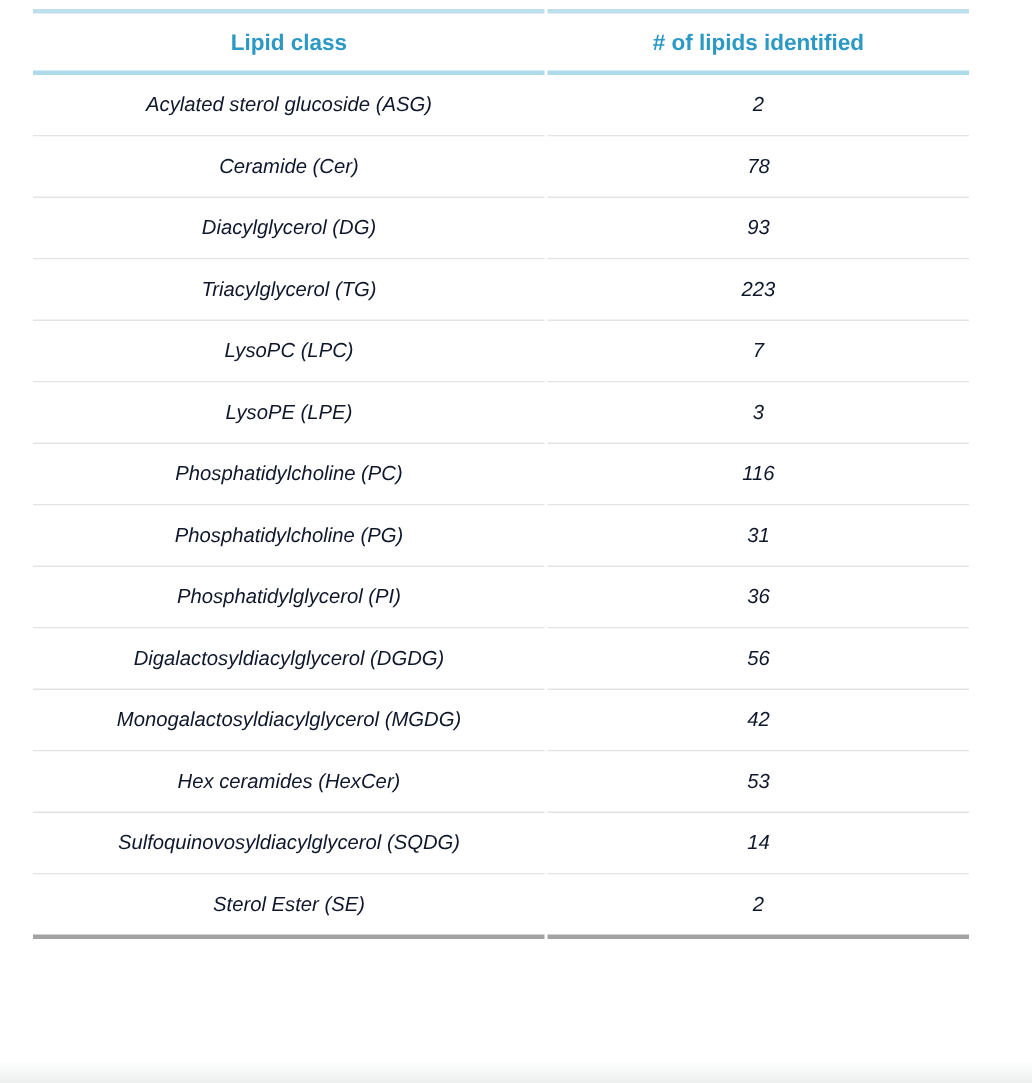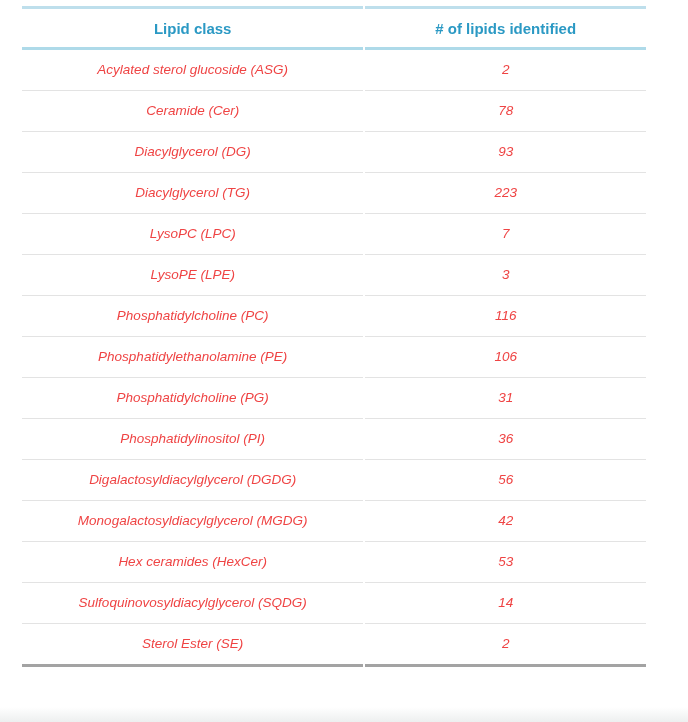--- a/index.html
+++ b/index.html
@@ -31,21 +31,21 @@
     font-weight: bold;
     font-size: 15px;
     line-height: 17px;
     padding: 11px 4px 10px 4px;
     background: #ffffff;
   }
   table.lipid-table th.col-class { width: 55%; }
   table.lipid-table th.col-count { width: 45%; }
   table.lipid-table td {
     border-bottom: 1px solid #e3e3e3;
-    color: #ef4444;
+    color: #0f172a;
     font-style: italic;
     font-size: 13.5px;
     line-height: 16px;
     text-align: center;
     padding: 12px 4px;
     background: #ffffff;
     white-space: nowrap;
     overflow: hidden;
   }
   table.lipid-table tbody tr:last-child td {
@@ -82,51 +82,47 @@
     <td>Ceramide (Cer)</td>
     <td>78</td>
   </tr>
 
   <tr>
     <td>Diacylglycerol (DG)</td>
     <td>93</td>
   </tr>
 
   <tr>
-    <td>Diacylglycerol (TG)</td>
+    <td>Triacylglycerol (TG)</td>
     <td>223</td>
   </tr>
 
   <tr>
     <td>LysoPC (LPC)</td>
     <td>7</td>
   </tr>
 
   <tr>
     <td>LysoPE (LPE)</td>
     <td>3</td>
   </tr>
 
   <tr>
     <td>Phosphatidylcholine (PC)</td>
     <td>116</td>
   </tr>
 
-  <tr>
-    <td>Phosphatidylethanolamine (PE)</td>
-    <td>106</td>
-  </tr>
 
   <tr>
     <td>Phosphatidylcholine (PG)</td>
     <td>31</td>
   </tr>
 
   <tr>
-    <td>Phosphatidylinositol (PI)</td>
+    <td>Phosphatidylglycerol (PI)</td>
     <td>36</td>
   </tr>
 
 
   <tr>
     <td>Digalactosyldiacylglycerol (DGDG)</td>
     <td>56</td>
   </tr>
 
   <tr>

